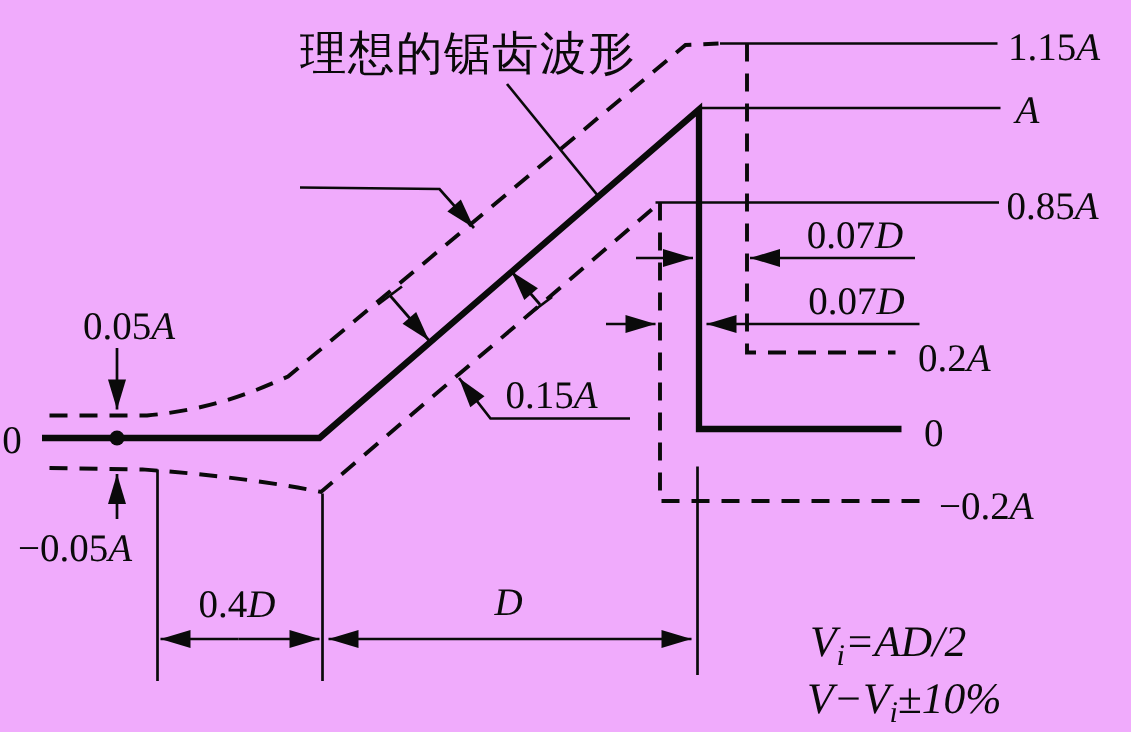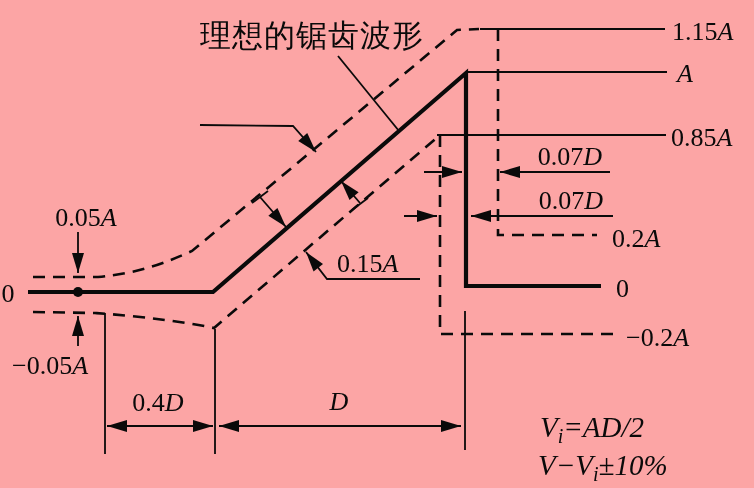--- a/index.html
+++ b/index.html
@@ -1,17 +1,17 @@
 <!DOCTYPE html>
 <html><head>
 <meta charset="utf-8">
 <style>
   html,body{margin:0;padding:0;background:#ffffff;}
   #stage{
-    position:relative;width:754px;height:488px;background:#fca5a5;overflow:hidden;
+    position:relative;width:754px;height:488px;background:#f0abfc;overflow:hidden;
     font-family:"Liberation Serif","DejaVu Serif",serif;
   }
   svg{position:absolute;left:0;top:0;}
   svg text{fill:#0a0a0a;font-family:"Liberation Serif","DejaVu Serif",serif;}
   .lbl{font-size:26px;}
   .formula{font-size:29px;font-style:italic;}
   .title{font-size:31px;letter-spacing:1px;}
   .varpart{font-style:italic;}
   .ink{stroke:#0a0a0a;fill:none;}
   .thick{stroke-width:4.2px;}

